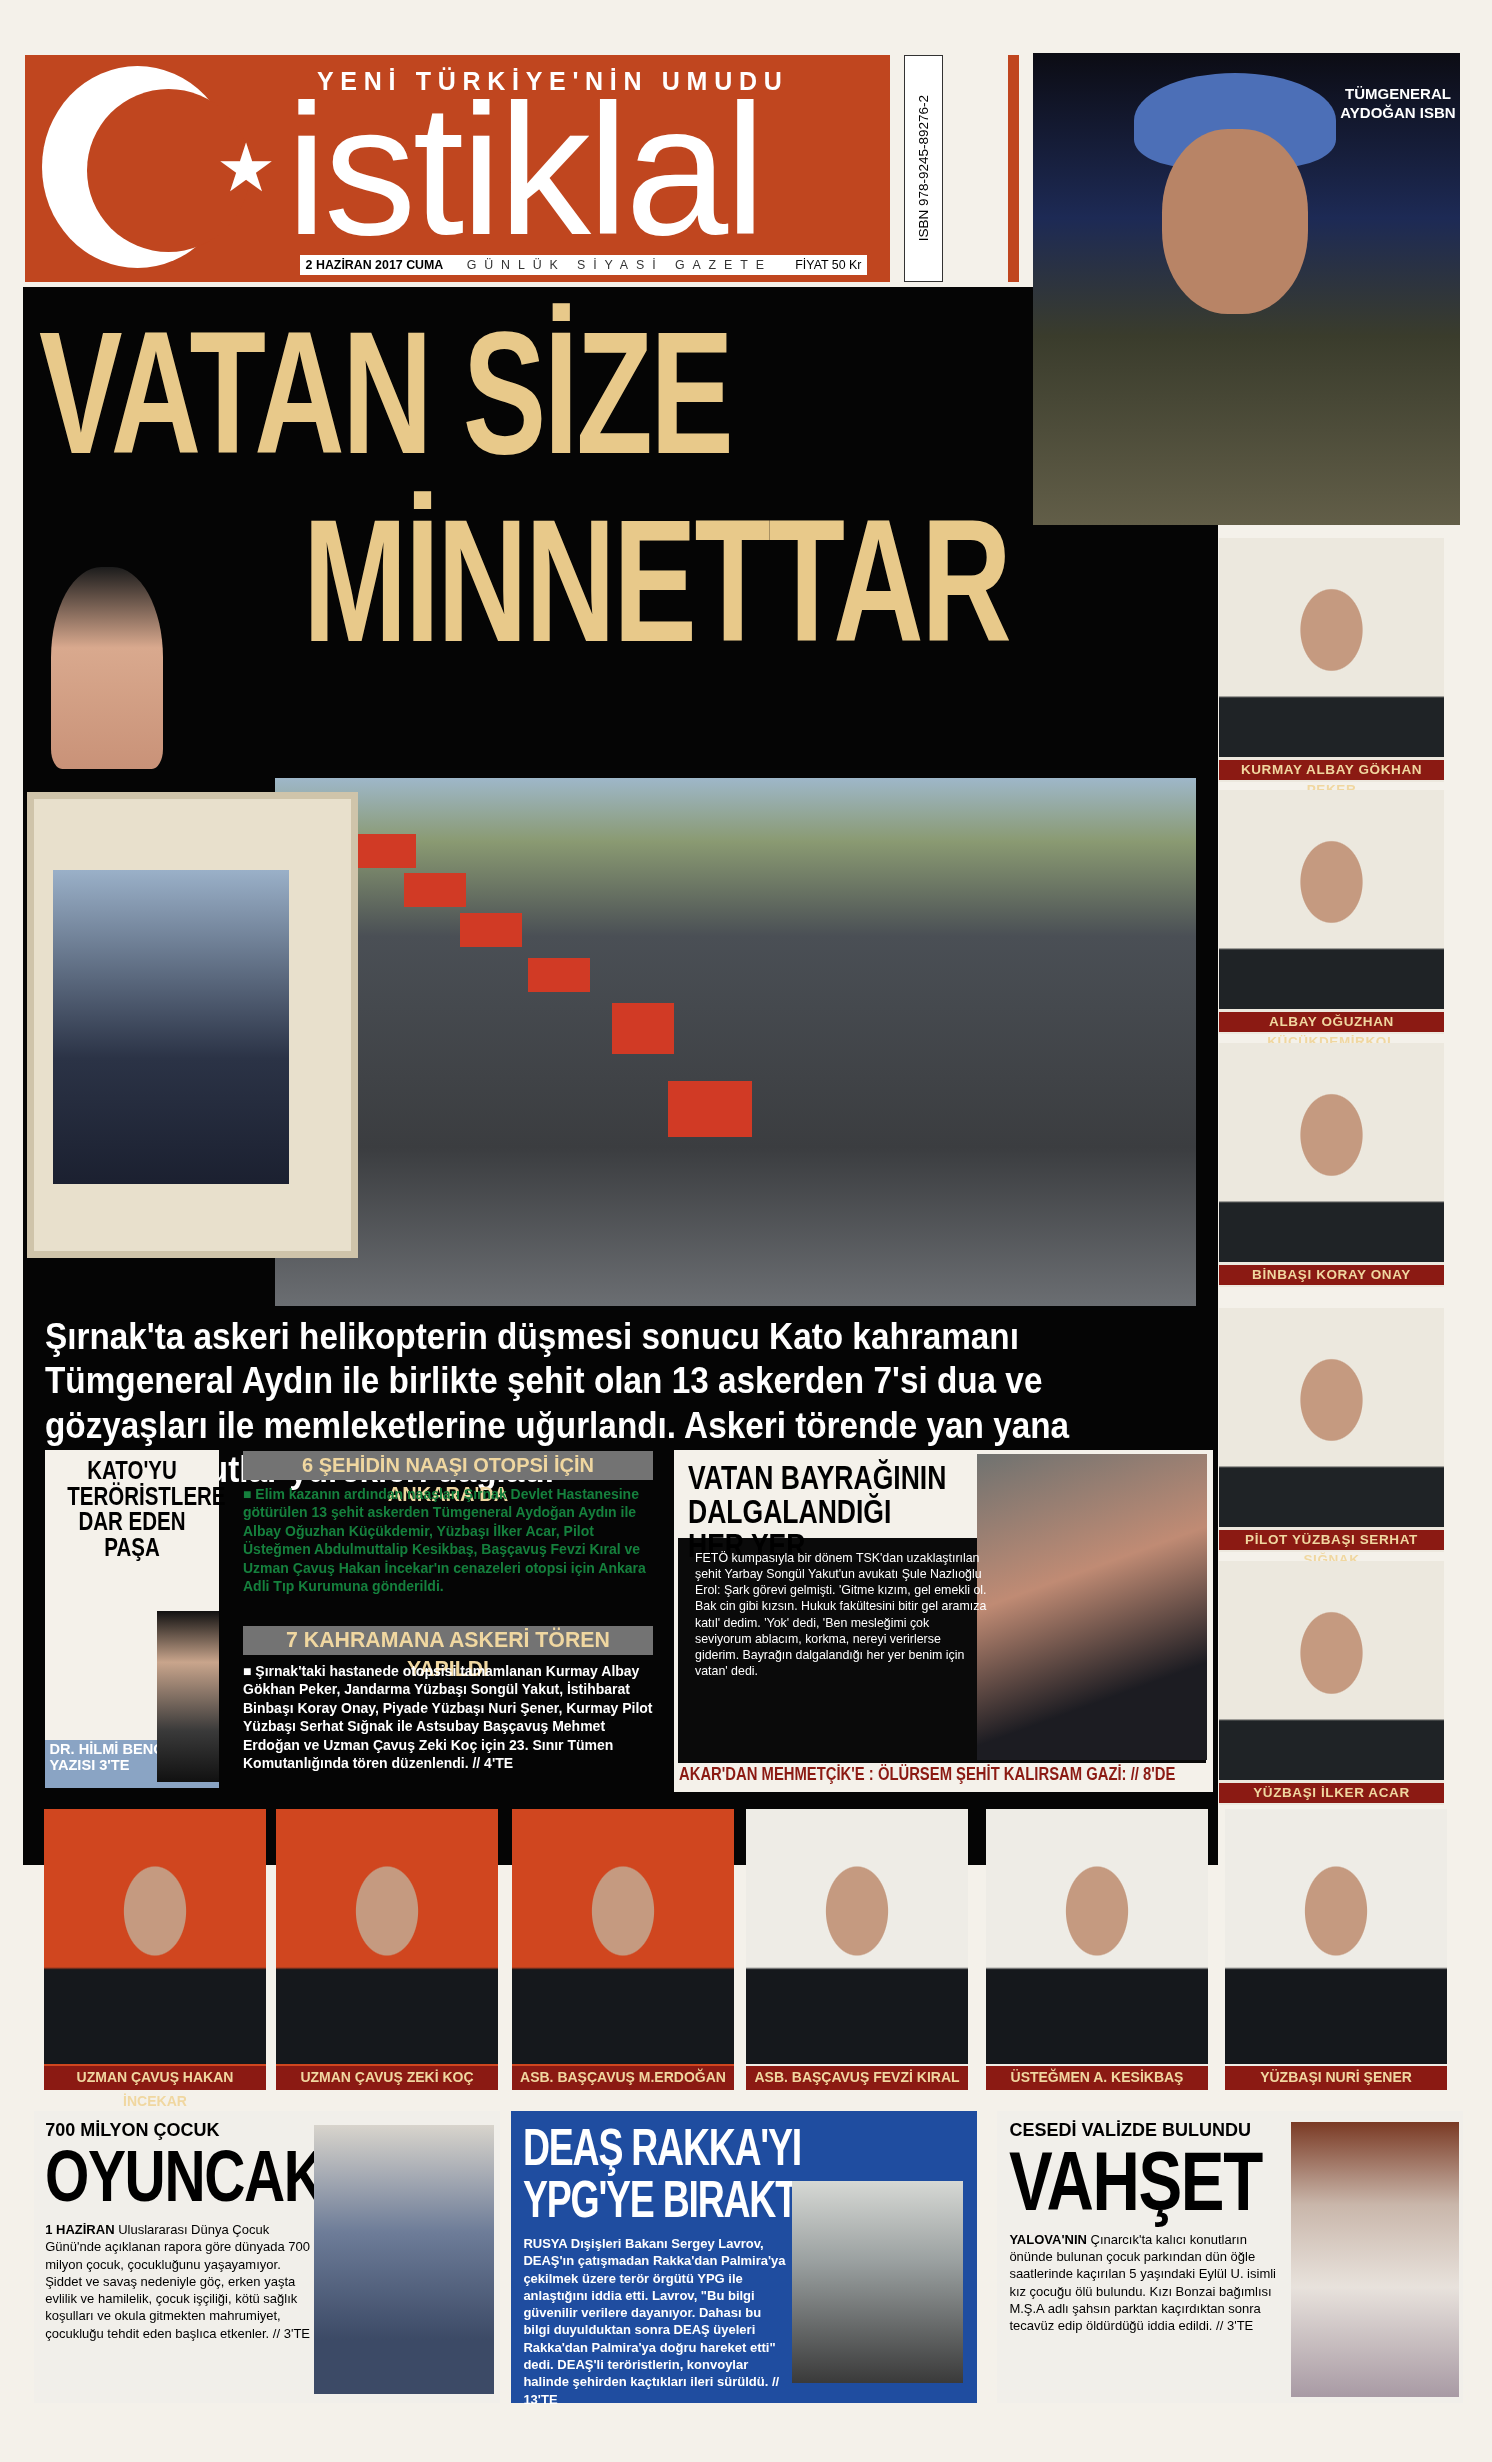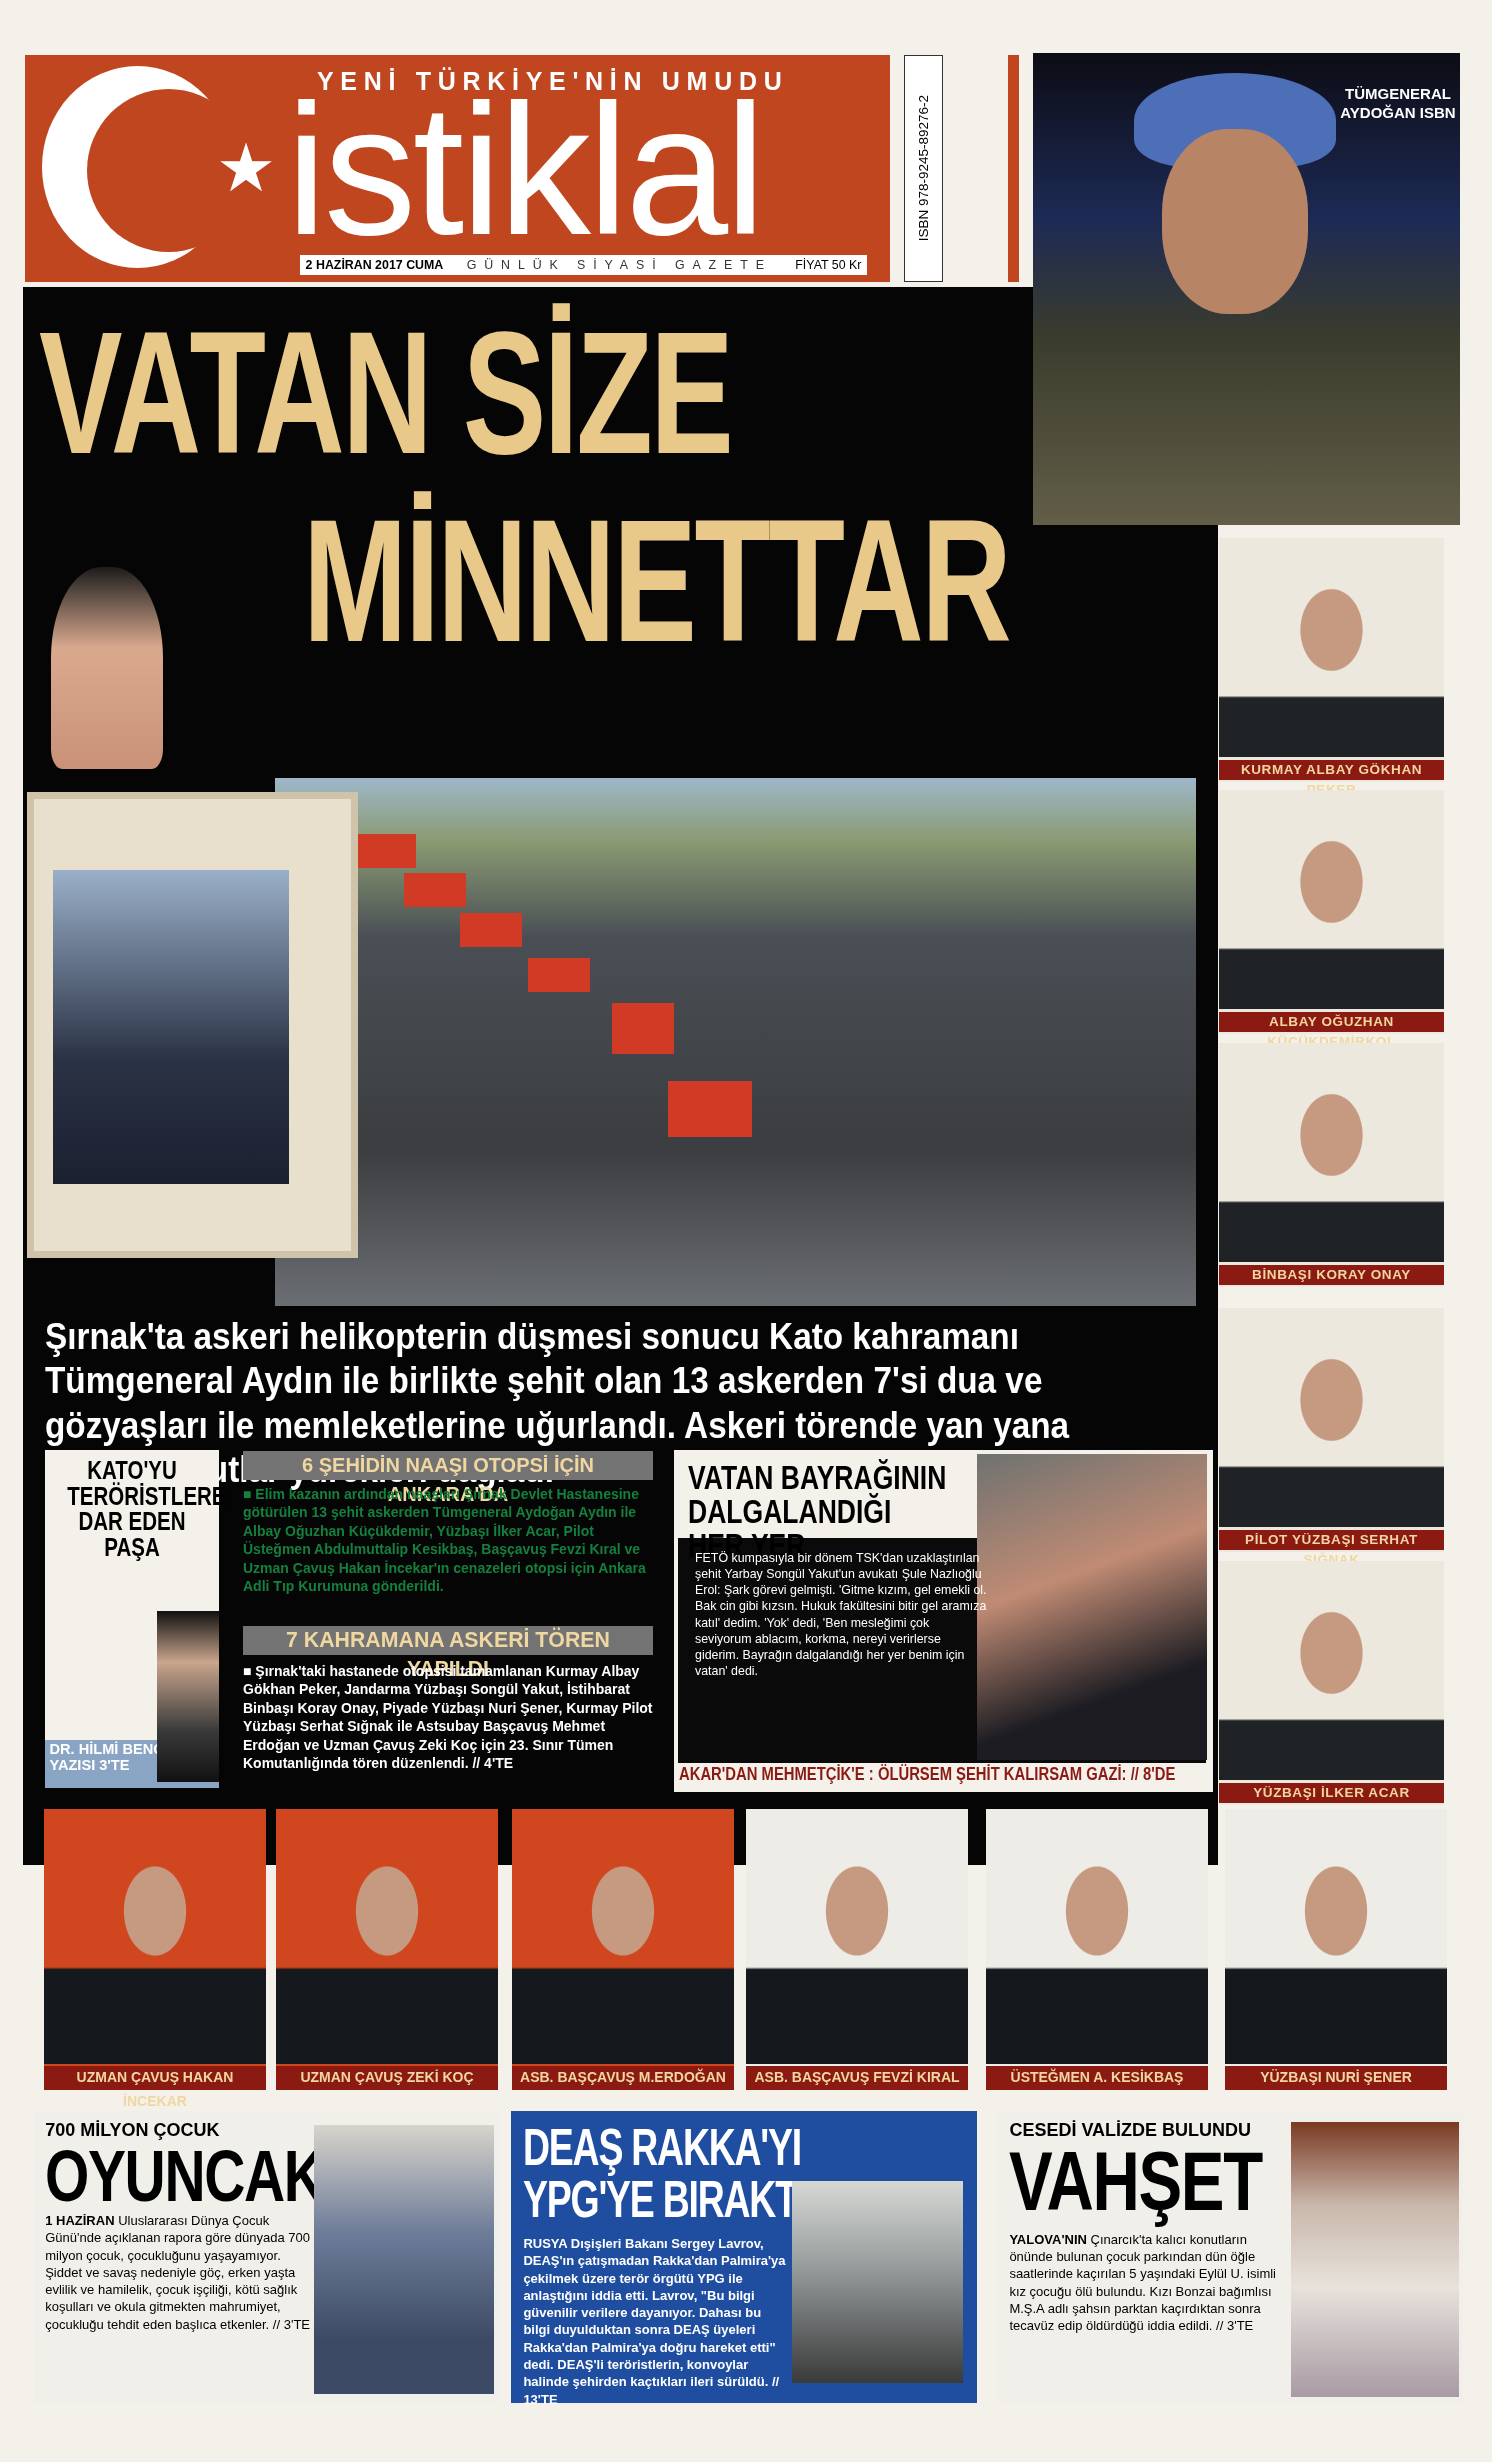--- a/index.html
+++ b/index.html
@@ -178,21 +178,21 @@
   <div class="lbl cond">ÜSTEĞMEN A. KESİKBAŞ</div>
 </div>
 <div class="bot-card bg-white" style="left:1225px">
   <div class="ph"></div>
   <div class="lbl cond">YÜZBAŞI NURİ ŞENER</div>
 </div>
 
 <div id="story-1" class="abs" style="padding:10px 11.2px">
   <div class="kicker">700 MİLYON ÇOCUK</div>
   <div class="big">OYUNCAKSIZ</div>
-  <div class="story-body" style="width:269px;">
+  <div class="story-body" style="width:269px;margin-top:9px">
     <b>1 HAZİRAN</b>
     <span>Uluslararası Dünya Çocuk Günü'nde açıklanan rapora göre dünyada 700 milyon çocuk, çocukluğunu yaşayamıyor. Şiddet ve savaş nedeniyle göç, erken yaşta evlilik ve hamilelik, çocuk işçiliği, kötü sağlık koşulları ve okula gitmekten mahrumiyet, çocukluğu tehdit eden başlıca etkenler. // 3'TE</span>
   </div>
 </div>
 <div id="kids-photo" class="abs"></div>
 
 <div id="story-2" class="abs" style="padding:10px 12.4px">
   <div class="big cond" style="font-size:52px;color:#fff;transform:scaleX(.72)">DEAŞ RAKKA'YI YPG'YE BIRAKTI</div>
   <div class="story-body cond" style="width:264px;margin-top:10px;color:#fff;font-weight:bold">
     <span>RUSYA</span>

